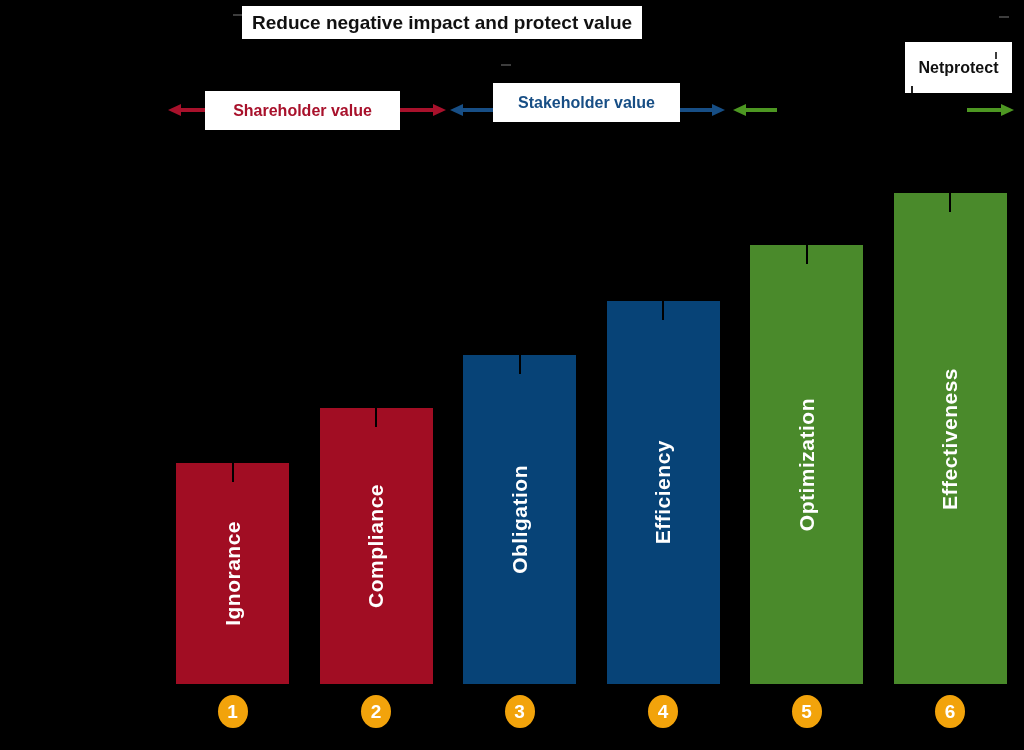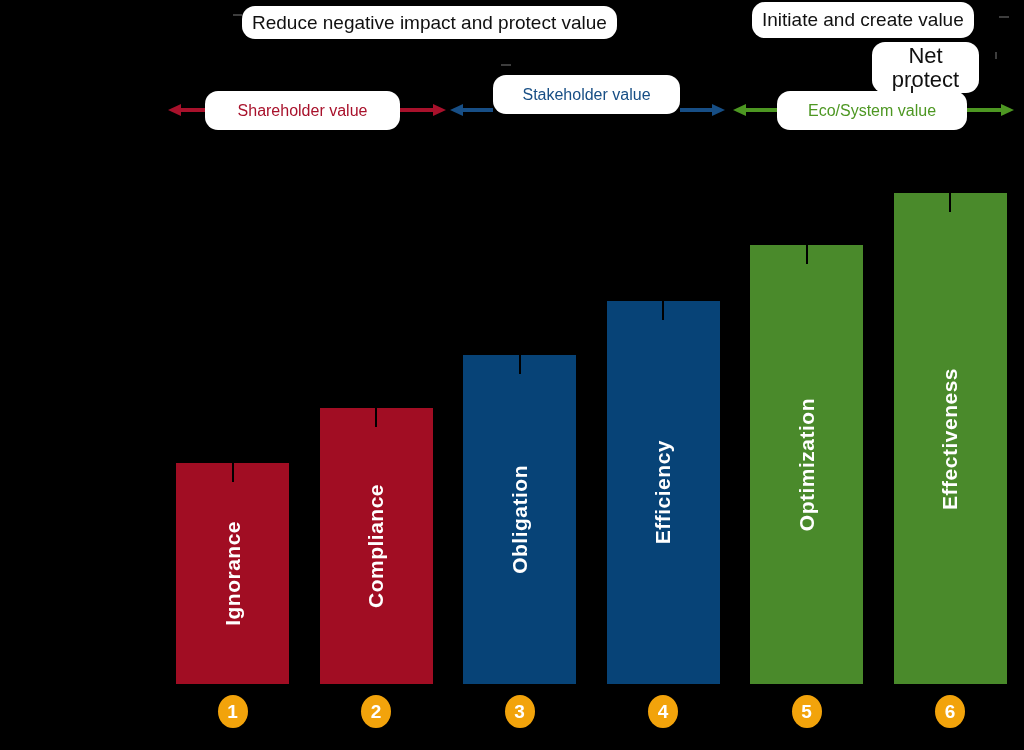--- a/index.html
+++ b/index.html
@@ -2,21 +2,21 @@
 <html><head>
 <meta charset="utf-8">
 <style>
   html,body{margin:0;padding:0;background:#000;}
   #stage{
     position:relative;width:1024px;height:750px;background:#000;overflow:hidden;
     font-family:"Liberation Sans",sans-serif;
   }
   .whitebox{
     position:absolute;background:#ffffff;color:#111;display:flex;
-    align-items:center;justify-content:center;font-weight:normal;white-space:nowrap;border-radius:13px;
+    align-items:center;justify-content:center;font-weight:bold;white-space:nowrap;
   }
   .topbox{font-size:19px;height:33px;padding:0 10px;}
   .zonebox{height:39px;font-size:16px;color:var(--c);}
   
   .arrow{position:absolute;top:108px;height:4px;}
   .arrow .shaft{position:absolute;top:0;height:4px;background:var(--c);}
   .arrow.dir-left .shaft{left:11px;right:0;}
   .arrow.dir-right .shaft{left:0;right:11px;}
   .arrow .head{position:absolute;top:-4px;width:0;height:0;border-top:6px solid transparent;border-bottom:6px solid transparent;}
   .arrow.dir-left .head{left:0;border-right:13px solid var(--c);}
@@ -41,31 +41,29 @@
   .remnant.on-white{background:#222;}
   .np-line{line-height:24px;text-align:center;}
 </style>
 </head>
 <body>
 
 <div id="stage">
 
   <div class="whitebox topbox" style="left:242px;top:6px;">Reduce negative impact and protect value</div>
 
-  <div class="whitebox topbox" style="left:752px;top:2px;height:36px;">Initiate and create value</div>
 
 
-  <div class="whitebox" style="left:872px;top:42px;width:107px;height:51px;font-size:22px;flex-direction:column;">
+  <div class="whitebox" style="left:905px;top:42px;width:107px;height:51px;font-size:16px;flex-direction:row;">
     <div class="np-line">Net</div>
     <div class="np-line">protect</div>
   </div>
 
   <div class="whitebox zonebox" style="left: 205px; top: 91px; width: 195px; --c: #A8112B;">Shareholder value</div>
-  <div class="whitebox zonebox" style="left: 493px; top: 75px; width: 187px; --c: #174E85;">Stakeholder value</div>
-  <div class="whitebox zonebox" style="left: 777px; top: 91px; width: 190px; --c: #4D9722;">Eco/System value</div>
+  <div class="whitebox zonebox" style="left: 493px; top: 83px; width: 187px; --c: #174E85;">Stakeholder value</div>
 
   <div class="arrow dir-left" style="left: 168px; width: 37px; --c: #A8112B;">
       <span class="shaft"></span>
       <span class="head"></span>
     </div>
   <div class="arrow dir-right" style="left: 400px; width: 46px; --c: #A8112B;">
       <span class="shaft"></span>
       <span class="head"></span>
     </div>
   <div class="arrow dir-left" style="left: 450px; width: 43px; --c: #174E85;">

